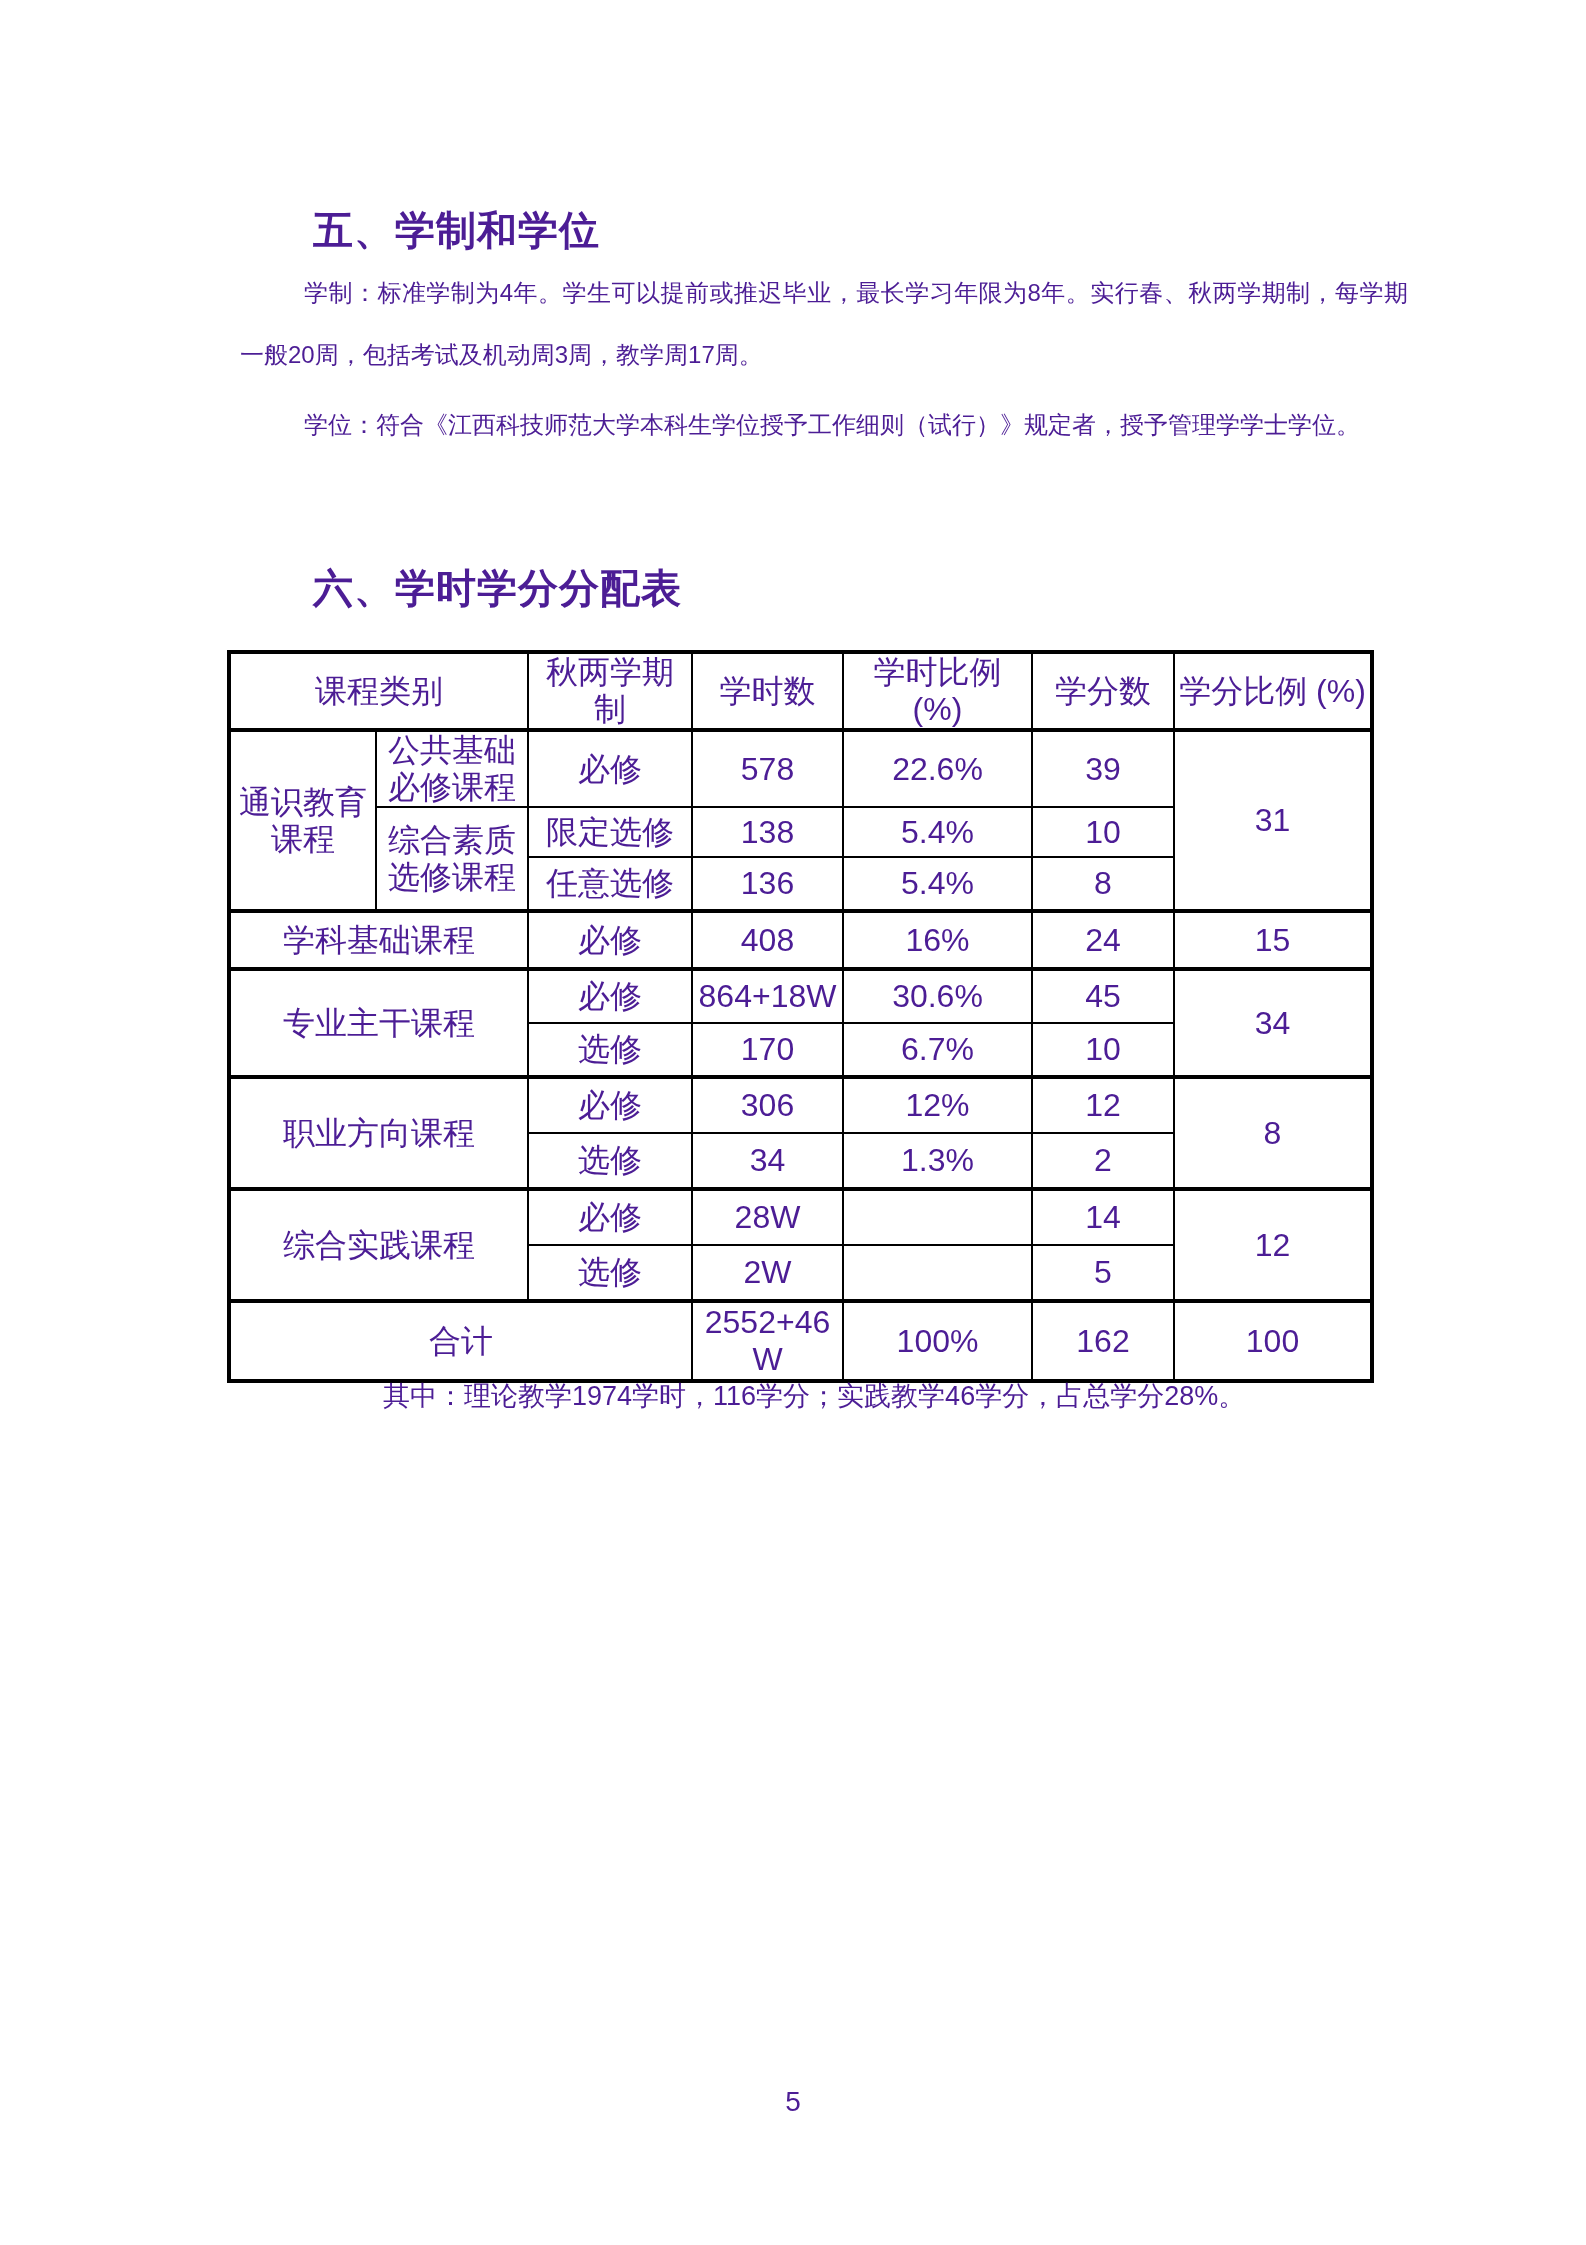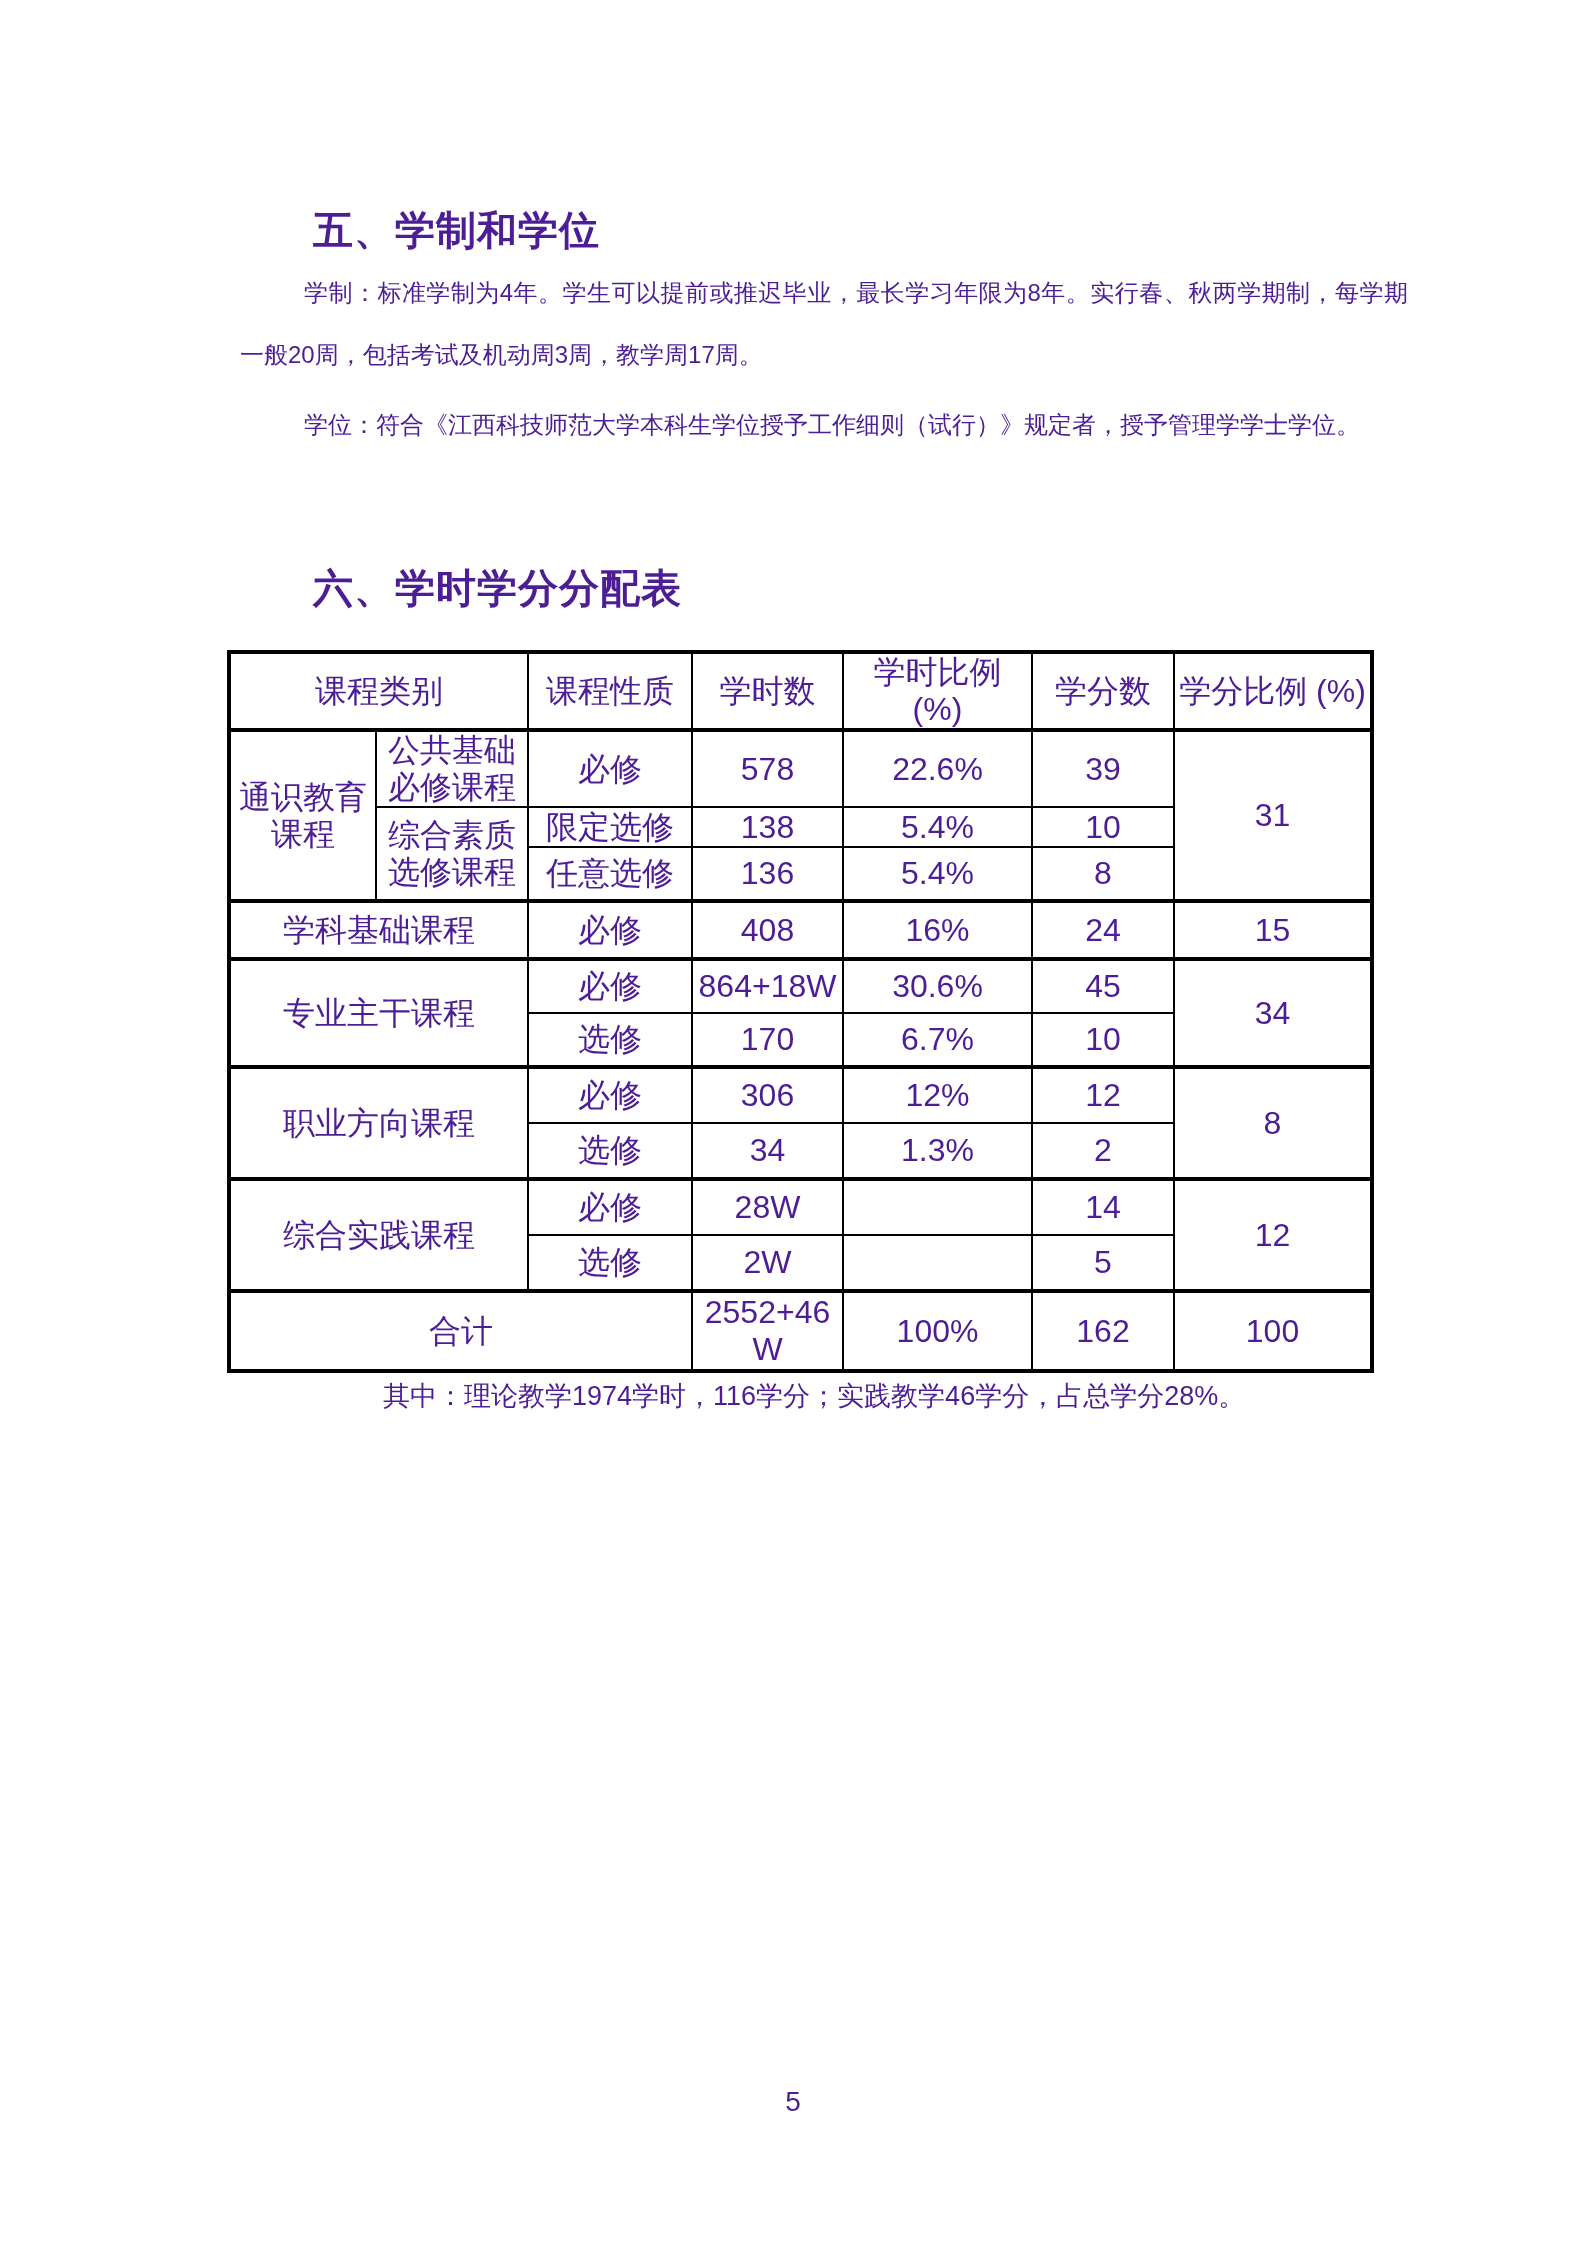--- a/index.html
+++ b/index.html
@@ -95,38 +95,38 @@
         <col style="width:152px">
         <col style="width:164px">
       <col style="width:151px">
         <col style="width:189px">
         <col style="width:142px">
       <col style="width:198px">
     </colgroup>
     <tbody>
       <tr style="height:76px">
         <td colspan="2">课程类别</td>
-        <td>课程性质</td>
+        <td>秋两学期制</td>
         <td>学时数</td>
         <td class="preline">学时比例
 (%)</td>
         <td>学分数</td>
         <td>学分比例 (%)</td>
       </tr>
 
       <tr class="sec" style="height:64px">
         <td rowspan="3" class="tight">通识教育课程</td>
         <td class="tight">公共基础必修课程</td>
         <td>必修</td>
         <td class="nowrap">578</td>
         <td>22.6%</td>
         <td>39</td>
         <td rowspan="3">31</td>
       </tr>
-      <tr style="height:40px">
+      <tr style="height:50px">
         <td rowspan="2" class="tight">综合素质选修课程</td>
         <td>限定选修</td>
         <td class="nowrap">138</td>
         <td>5.4%</td>
         <td>10</td>
       </tr>
       <tr style="height:54px">
         <td>任意选修</td>
         <td class="nowrap">136</td>
         <td>5.4%</td>

